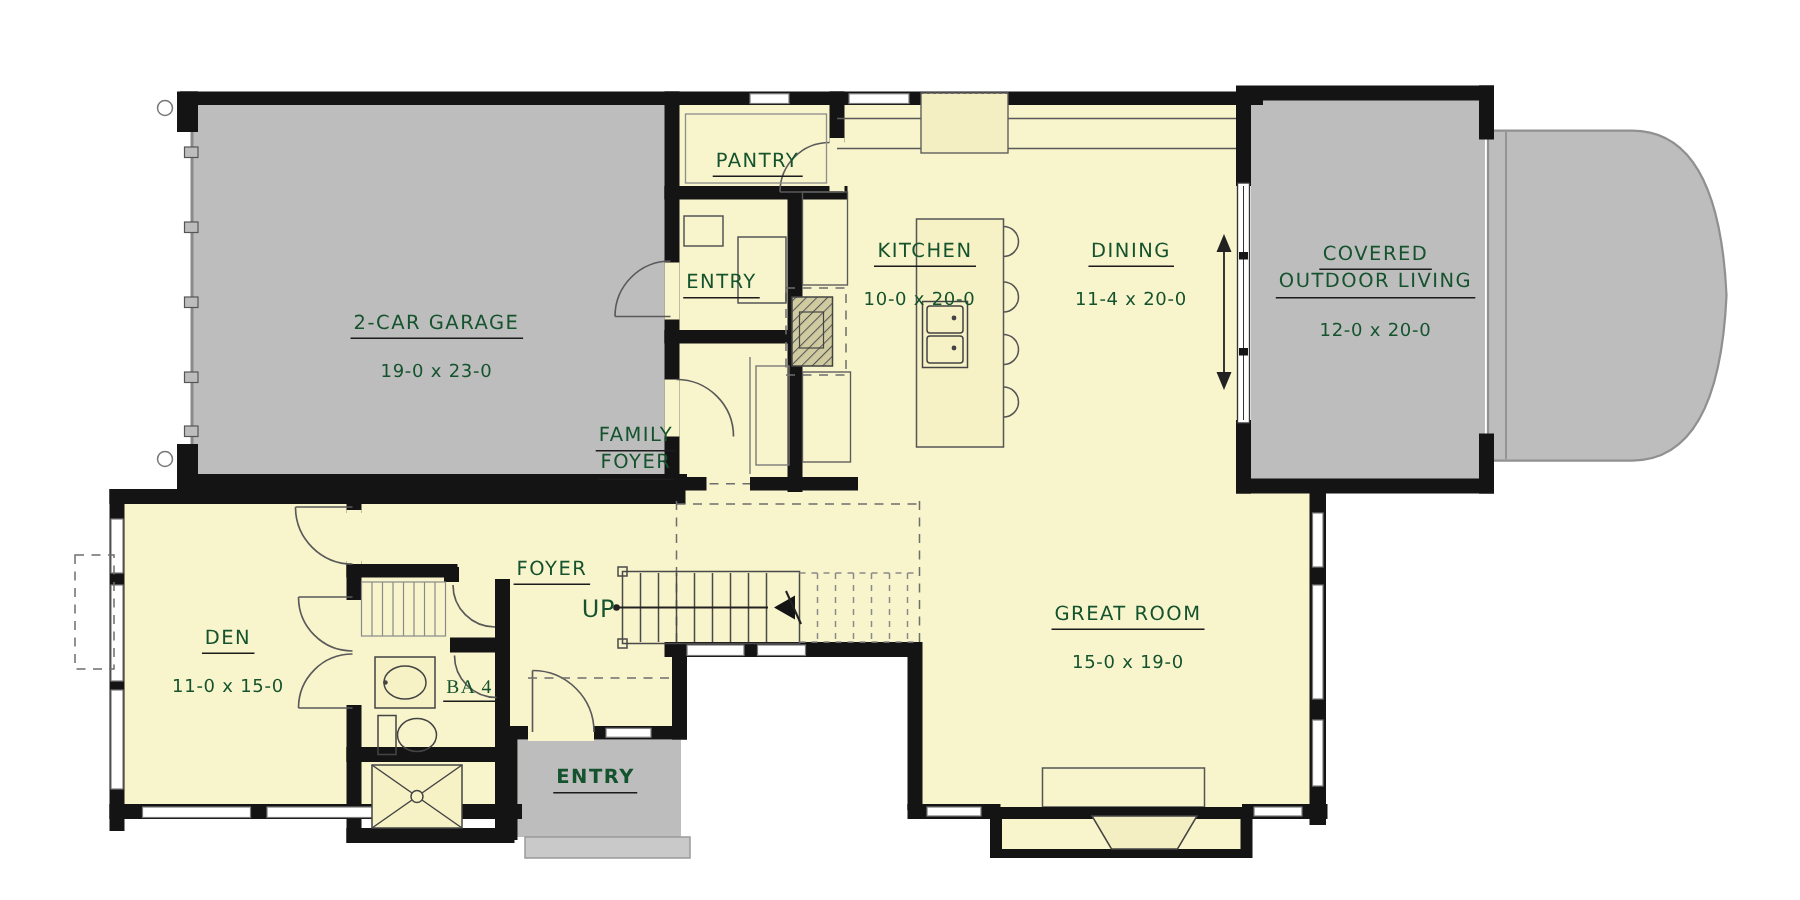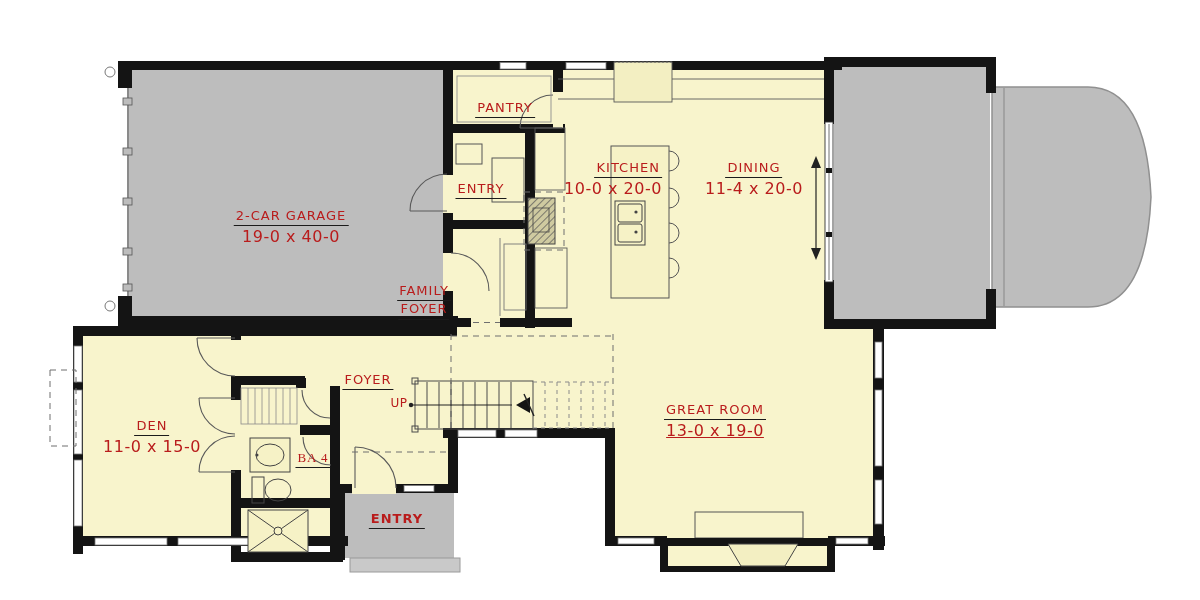--- a/index.html
+++ b/index.html
@@ -1,23 +1,23 @@
 <!DOCTYPE html>
 <html><head>
 <meta charset="utf-8">
 <style>
   html,body{margin:0;padding:0;background:#ffffff;}
   #stage{position:relative;width:1200px;height:600px;background:#ffffff;overflow:hidden;
          font-family:"DejaVu Sans",sans-serif;}
   #plan-svg{position:absolute;left:0;top:0;}
   .lbl{position:absolute;transform:translate(-50%,0);text-align:center;white-space:nowrap;
-       font-size:13px;letter-spacing:1px;color:#b91c1c;line-height:1.25;}
+       font-size:13px;letter-spacing:1px;color:#14532d;line-height:1.25;}
   .u{display:inline-block;border-bottom:1.5px solid #1b1b1b;padding:0 2px 1px;}
-  .dims{display:block;font-size:16px;letter-spacing:.5px;margin-top:1px;}
-  .small{font-size:12px;letter-spacing:.5px;}
+  .dims{display:block;font-size:12px;letter-spacing:.5px;margin-top:14px;}
+  .small{font-size:16px;letter-spacing:.5px;}
 </style>
 </head>
 <body>
 
 <div id="stage">
 
 <svg id="plan-svg" width="1200" height="600" viewBox="0 0 1200 600">
 
   <defs>
     <pattern id="hatch" width="5" height="5" patternUnits="userSpaceOnUse" patternTransform="rotate(45)">
@@ -255,41 +255,46 @@
   <g>
     <rect x="695" y="512" width="108" height="26" fill="none" stroke="#555" stroke-width="1"></rect>
     <rect x="660" y="538" width="175" height="34" fill="#141414"></rect>
     <rect x="668" y="546" width="159" height="20" fill="#f8f4cc"></rect>
     <path d="M 728 544 L 798 544 L 785 566 L 741 566 Z" fill="#f3efc2" stroke="#444" stroke-width="1"></path>
   </g>
 </svg>
 
 <div class="lbl" style="left:291px; top:208px;">
   <span class="u">2-CAR GARAGE</span>
-  <span class="dims">19-0 x 40-0</span>
+  <span class="dims">19-0 x 23-0</span>
 </div>
 
 <div class="lbl" style="left:505px; top:100px;">
   <span class="u">PANTRY</span>
 </div>
 
 <div class="lbl" style="left:481px; top:181px;">
   <span class="u">ENTRY</span>
 </div>
 
 <div class="lbl" style="left:613px; top:160px;text-align:right;">
   <span class="u">KITCHEN</span>
   <span class="dims">10-0 x 20-0</span>
 </div>
 
 <div class="lbl" style="left:754px; top:160px;">
   <span class="u">DINING</span>
   <span class="dims">11-4 x 20-0</span>
 </div>
 
+<div class="lbl" style="left:917px; top:162px;">
+  <span class="u">COVERED</span><br>
+  <span class="u">OUTDOOR LIVING</span>
+  <span class="dims">12-0 x 20-0</span>
+</div>
 
 <div class="lbl" style="left:424px; top:283px;">
   <span class="u">FAMILY</span><br>
   <span class="u">FOYER</span>
 </div>
 
 <div class="lbl" style="left:368px; top:372px;">
   <span class="u">FOYER</span>
 </div>
 
@@ -303,18 +308,18 @@
 </div>
 
 <div class="lbl" style="left:313px; top:450px;font-family:Liberation Serif, serif;">
   <span class="u">BA 4</span>
 </div>
 
 <div class="lbl" style="left:397px; top:511px;font-weight:bold;">
   <span class="u">ENTRY</span>
 </div>
 
-<div class="lbl" style="left:715px; top:402px;text-decoration:underline;">
+<div class="lbl" style="left:752px; top:402px;">
   <span class="u">GREAT ROOM</span>
-  <span class="dims">13-0 x 19-0</span>
+  <span class="dims">15-0 x 19-0</span>
 </div>
 
 </div>
 
 </body></html>

